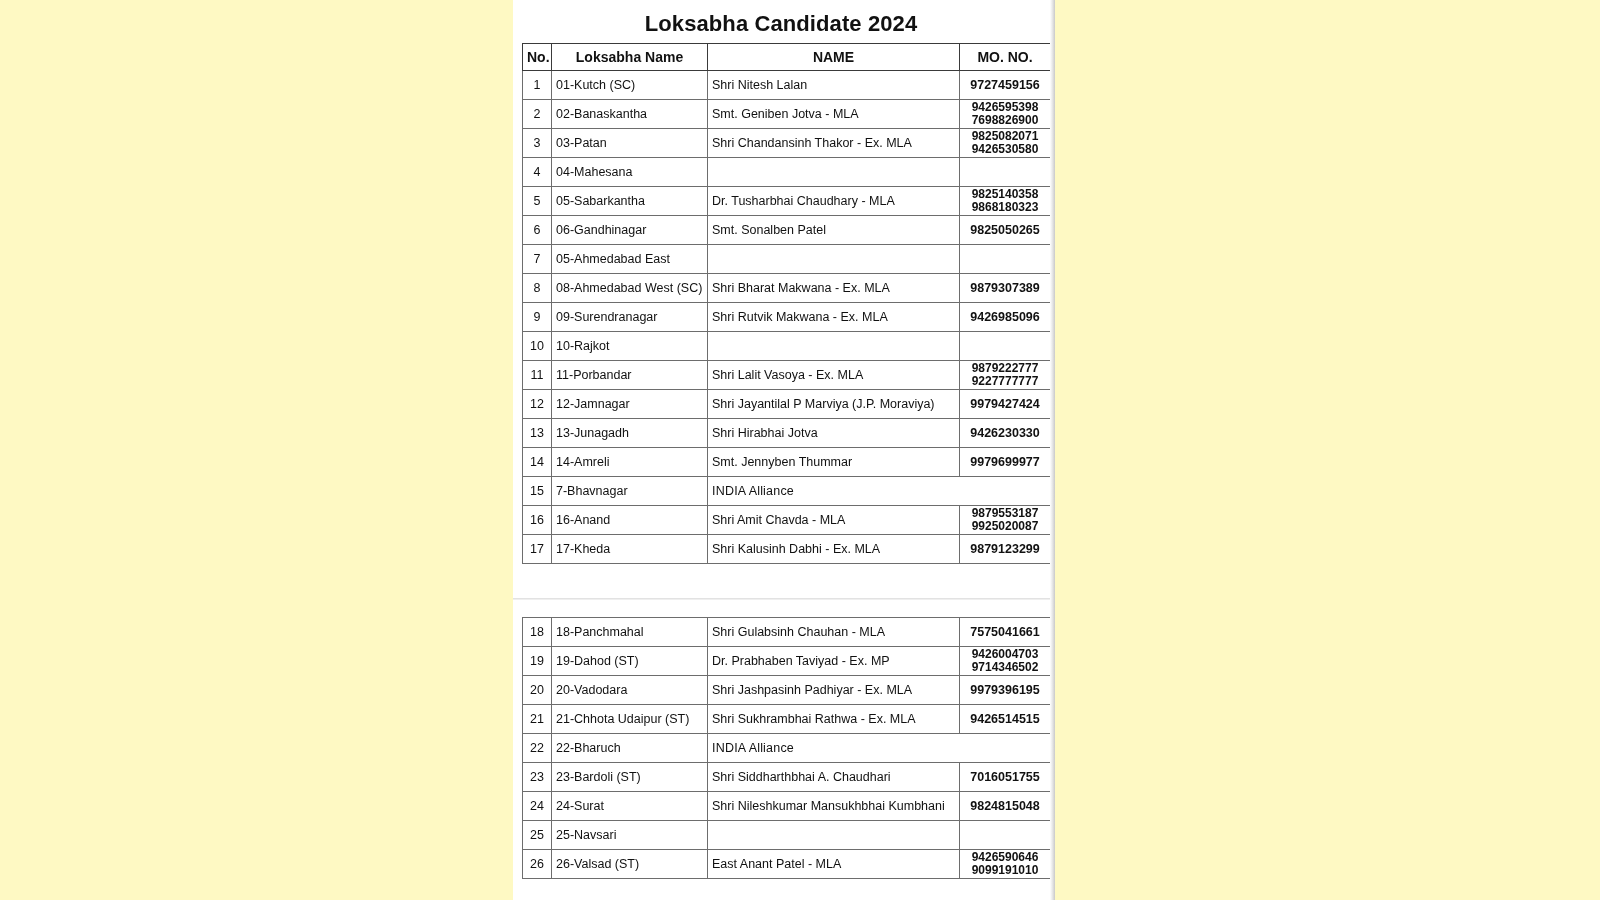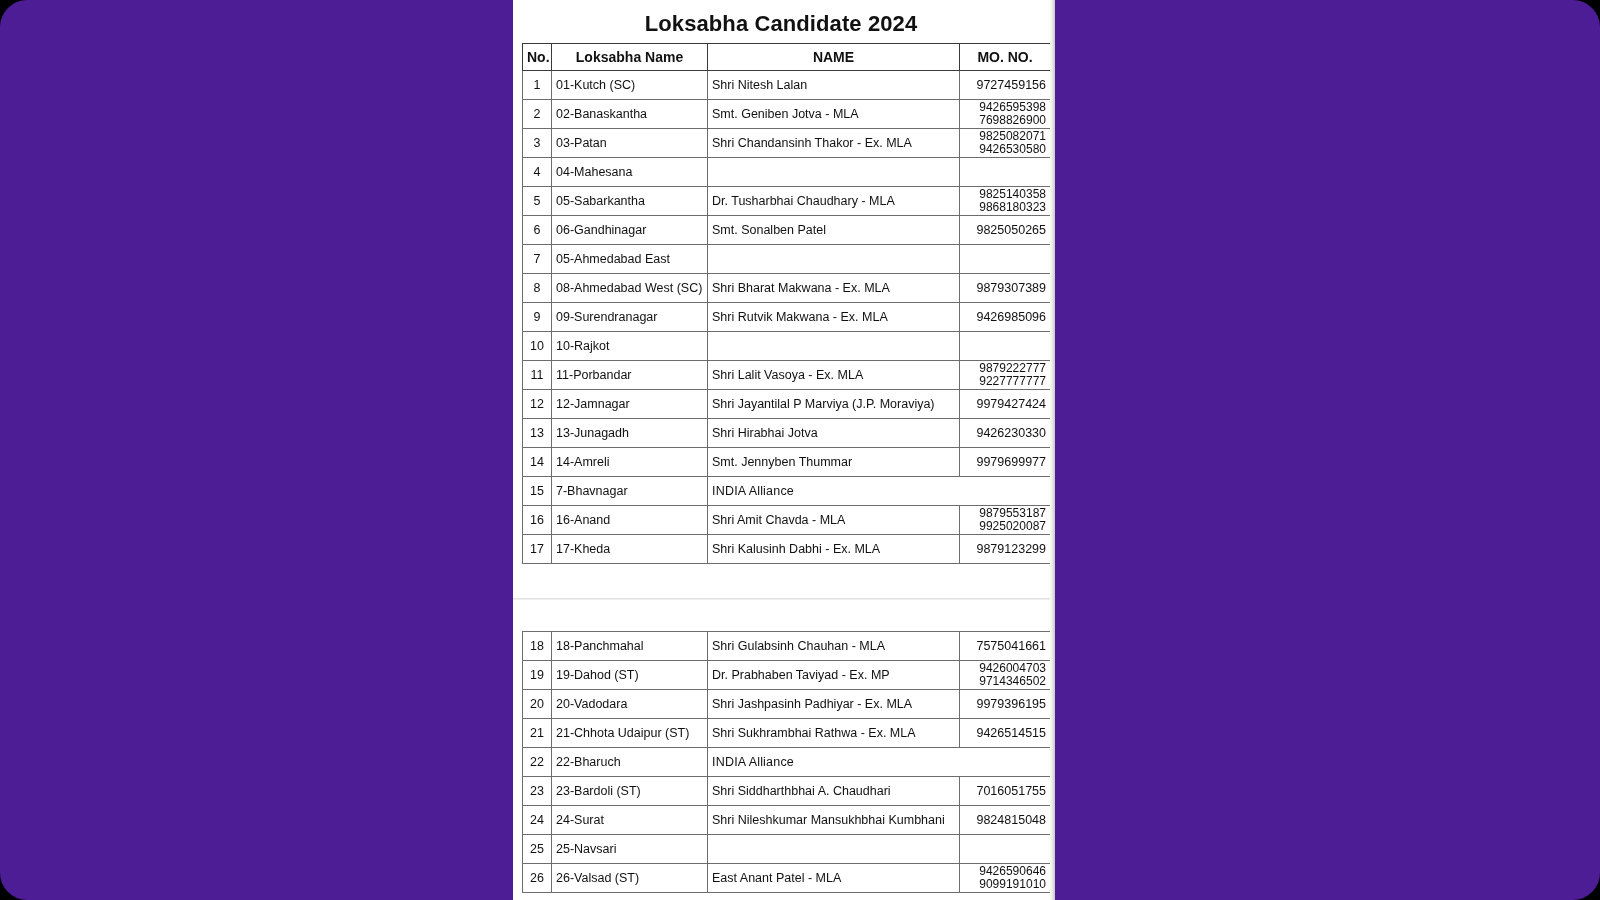--- a/index.html
+++ b/index.html
@@ -10,22 +10,21 @@
     height: 900px;
     background: #000000;
     overflow: hidden;
     font-family: "Liberation Sans", sans-serif;
   }
 
   #screen {
     position: relative;
     width: 1600px;
     height: 900px;
-    background: #4c1d95;
-    border-radius: 27px;
+    background: #fef9c3;
   }
 
   
   #page {
     position: absolute;
     left: 513px;
     top: 0px;
     width: 542px;
     height: 900px;
     background: #ffffff;
@@ -88,21 +87,21 @@
   }
 
   col.c-no     { width: 29px; }
   col.c-name   { width: 156px; }
   col.c-person { width: 252px; }
   col.c-mob    { width: 91px; }
 
   td.no  { text-align: center; height: 29px; }
   td.lok { text-align: left; height: 29px; }
   td.per { text-align: left; height: 29px; }
-  td.mob { text-align: right; font-size: 12px; height: 29px; }
+  td.mob { text-align: center; font-size: 12px; height: 29px; font-weight: bold; }
 
   td.mob .num2 {
     display: block;
     line-height: 1.13;
     font-size: 12px;
   }
   tr.two td { height: 29px; }
 
   td.alliance {
     color: #c4302b;
@@ -120,21 +119,21 @@
   .page-gap .divider {
     position: absolute;
     left: 0;
     right: 0;
     top: 34px;
     height: 2px;
     background: #efefef;
     border-top: 1px solid #e2e2e2;
   }
 
-  .tbl-wrap2 { padding-left: 9px; padding-right: 9px; margin-top: 14px; }
+  .tbl-wrap2 { padding-left: 9px; padding-right: 9px; }
 
   .bottom-pad { height: 40px; background: #ffffff; }
 </style>
 </head>
 <body>
 
 <div id="screen">
 
   <div id="page">
 

